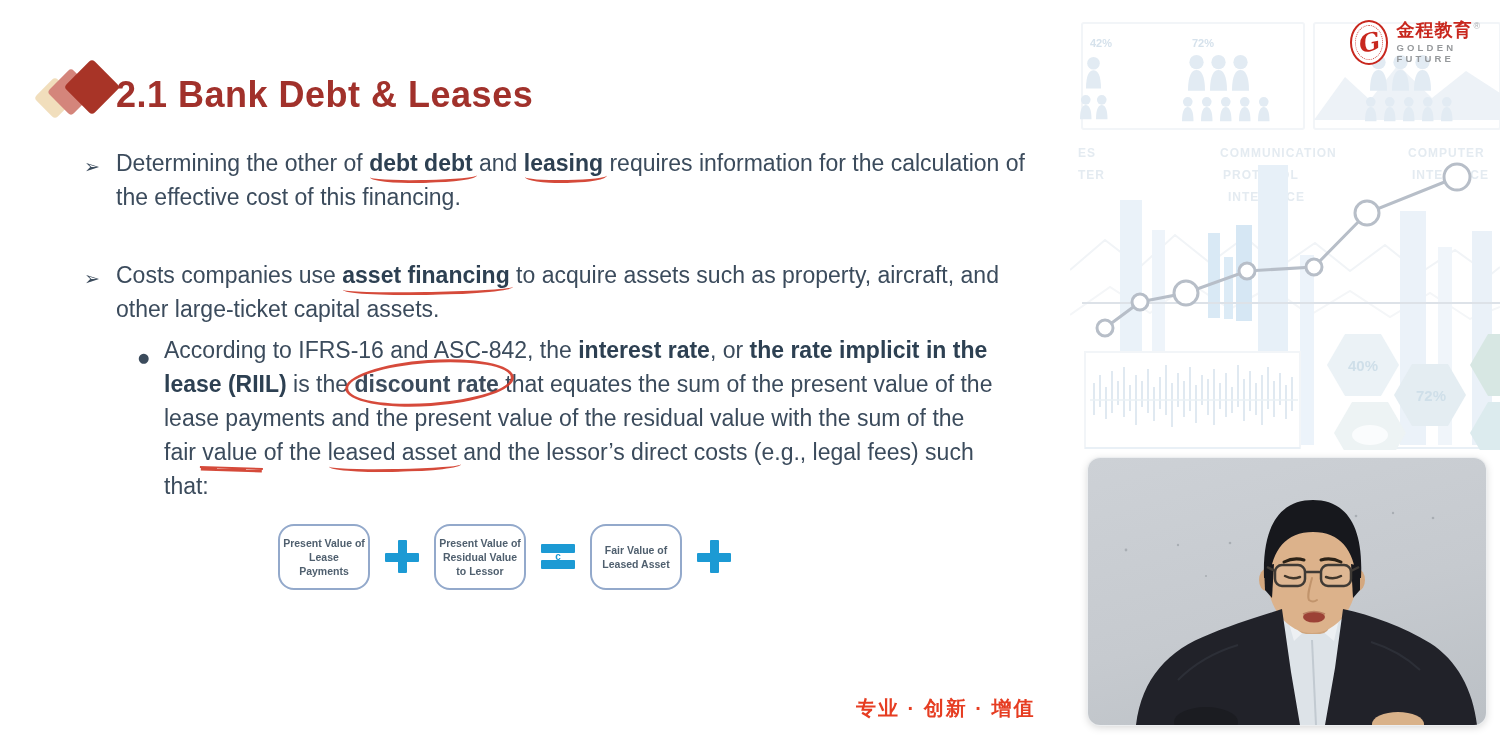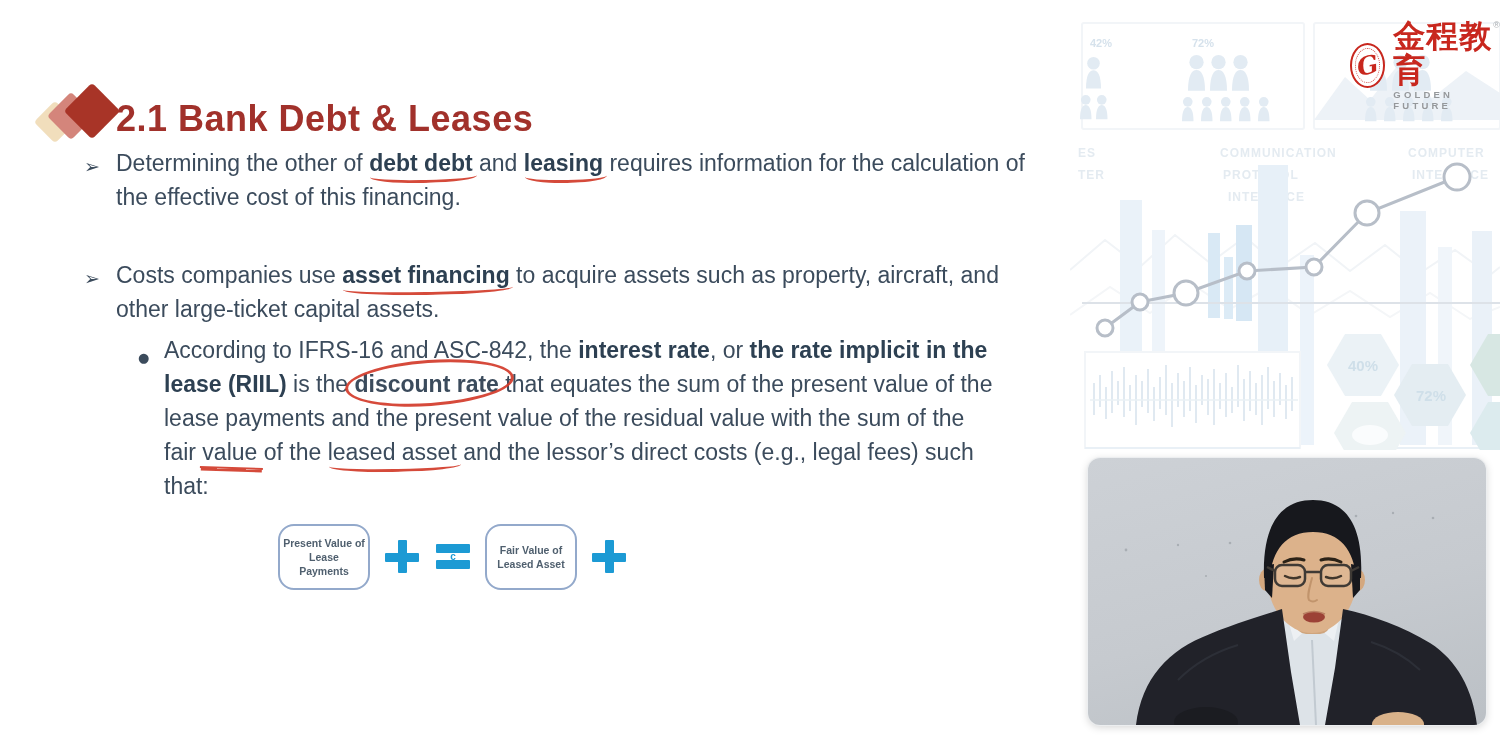--- a/index.html
+++ b/index.html
@@ -1,21 +1,21 @@
 <!DOCTYPE html>
 <html><head>
 <meta charset="utf-8">
 <style>
   * { margin:0; padding:0; box-sizing:border-box; }
   html,body { background:#ffffff; }
   body { font-family:"Liberation Sans", sans-serif; width:1500px; height:750px; position:relative; overflow:hidden; }
   .stage { position:absolute; inset:0; width:1500px; height:750px; background:#ffffff; overflow:hidden; }
 
   
-  .title-row { position:absolute; left:38px; top:86px; height:66px; display:flex; align-items:center; }
+  .title-row { position:absolute; left:38px; top:62px; height:66px; display:flex; align-items:center; }
   .diamonds { position:relative; width:66px; height:64px; flex:none; }
   .diamonds i { position:absolute; display:block; transform:rotate(45deg); border-radius:4px; }
   .d1 { width:30px; height:30px; left:2px;  top:20px; background:#f1debc; }
   .d2 { width:34px; height:34px; left:16px; top:12px; background:#d4857b; }
   .d3 { width:40px; height:40px; left:34px; top:4px;  background:#a83427; }
   h1.page-title { font-size:36px; font-weight:700; color:#a1312b; margin-left:12px; letter-spacing:.5px; white-space:nowrap; }
 
   
   .para { position:absolute; display:flex; color:#3b4b5c; font-size:23px; line-height:34px; }
   .para .mk { flex:none; width:32px; font-family:"DejaVu Sans", sans-serif; font-size:19px; color:#3b4b5c; padding-top:3px; }
@@ -52,21 +52,21 @@
 
   
   .logo { position:absolute; left:1350px; top:20px; display:flex; align-items:center; gap:8px; z-index:5; }
   .seal { width:45px; height:45px; border:2.5px solid #c8271e; border-radius:50%; position:relative;
     display:flex; align-items:center; justify-content:center; background:#fff; }
   .seal::before { content:""; position:absolute; inset:3px; border:1px dotted #d4564e; border-radius:50%; }
   .seal-g { font-family:"DejaVu Serif", serif; font-style:italic; font-weight:700; font-size:25px;
     color:#c8271e; transform:rotate(-12deg); line-height:1; }
   .brand-col { display:flex; flex-direction:column; }
   .brand-line { display:flex; align-items:flex-start; }
-  .brand-cn { font-size:32px; font-weight:700; color:#c8271e; letter-spacing:1px; line-height:1.05; }
+  .brand-cn { font-size:18px; font-weight:700; color:#c8271e; letter-spacing:1px; line-height:1.05; }
   .brand-reg { font-size:9px; color:#a9adb1; margin-left:1px; }
   .brand-en { font-size:9.5px; font-weight:600; color:#95989b; letter-spacing:3.2px; margin-top:2px; }
 
   
   .deco { position:absolute; left:1070px; top:15px; width:430px; height:435px; pointer-events:none; }
   .deco text { font-family:"Liberation Sans", sans-serif; font-weight:700; }
   .wm { fill:#e4ebf1; font-size:12px; letter-spacing:1px; }
   .pct { fill:#d6e2ec; font-size:11px; }
   .hexpct { fill:#cfdfe9; font-size:15px; }
 
@@ -103,20 +103,23 @@
   <div class="para" style="left:138px; top:333px; width:856px;">
     <span class="mk dot">●</span>
     <p><span>According to IFRS-16 and ASC-842, the </span><span class="bold">interest rate</span><span>, or </span><span class="bold">the rate implicit in the lease (RIIL)</span><span> is the </span><span class="circ">discount rate</span><span> that equates the sum of the present value of the lease payments and the present value of the residual value with the sum of the fair </span><span class="scrib">value</span><span> of the </span><span class="rul">leased asset</span><span> and the lessor’s direct costs (e.g., legal fees) such that:</span></p>
   </div>
 
   <div class="flow">
     <div class="fbox">
         <span>Present Value of Lease Payments</span>
       </div>
     <div class="op plus"></div>
+    <div class="fbox">
+        <span>Present Value of Residual Value to Lessor</span>
+      </div>
     <div class="op eq">
         <span class="eqc">c</span>
       </div>
     <div class="fbox">
         <span>Fair Value of Leased Asset</span>
       </div>
     <div class="op plus"></div>
   </div>
 
   <svg class="deco" viewBox="0 0 430 435" aria-hidden="true">
@@ -276,14 +279,15 @@
       <path d="M48,267 C54,220 80,192 122,176 C156,162 183,155 194,151 L203,214 L212,267 Z" fill="#212229"></path>
       <path d="M255,151 C283,157 316,169 342,185 C369,202 385,232 389,267 L237,267 L247,210 Z" fill="#212229"></path>
       <path d="M90,222 C110,202 130,193 150,187" stroke="#32353d" stroke-width="2" fill="none" opacity="0.7"></path>
       <path d="M332,212 C316,197 299,189 283,184" stroke="#32353d" stroke-width="2" fill="none" opacity="0.7"></path>
 
       <ellipse cx="118" cy="264" rx="32" ry="15" fill="#1b1c21"></ellipse>
       <ellipse cx="310" cy="266" rx="26" ry="12" fill="#d9b28a"></ellipse>
     </svg>
   </div>
 
+  <div class="slogan">专业 · 创新 · 增值</div>
 
 </div>
 
 </body></html>

